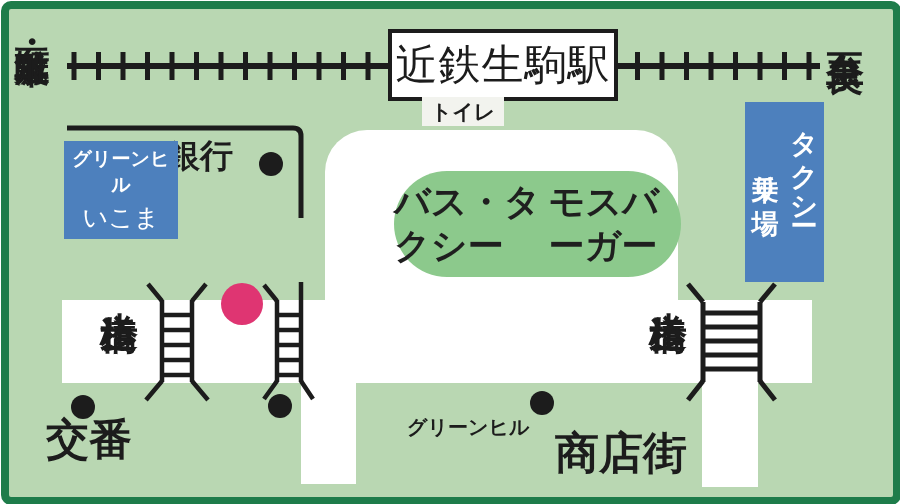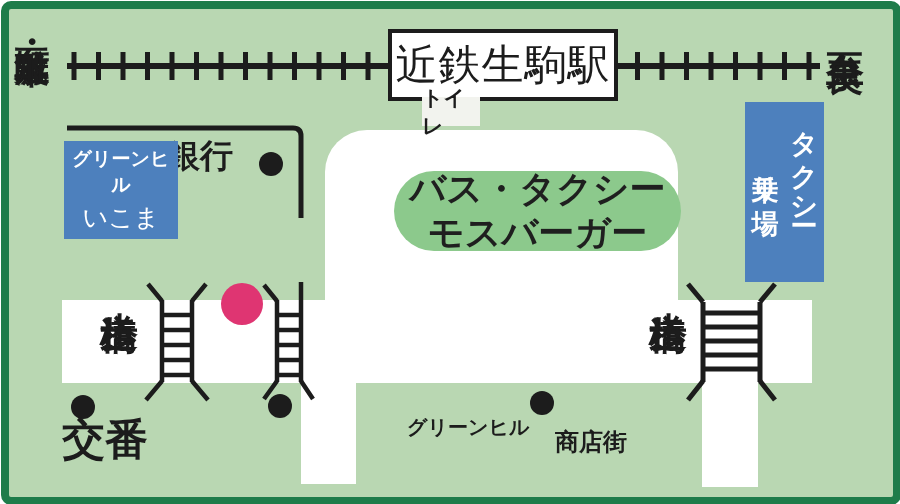--- a/index.html
+++ b/index.html
@@ -34,55 +34,55 @@
   .dot.pink{background:var(--accent-pink);}
   .lbl{position:absolute;z-index:7;font-weight:700;white-space:nowrap;line-height:1.05;}
   .vtext{writing-mode:vertical-rl;text-orientation:upright;}
   .station-box{
     position:absolute;left:388px;top:29px;width:230px;height:72px;z-index:8;
     background:#fff;border:4px solid var(--line-black);box-sizing:border-box;
     display:flex;align-items:center;justify-content:center;
     font-size:42px;font-weight:400;letter-spacing:1px;
   }
   .toilet-box{
-    position:absolute;left:422px;top:97px;width:58px;height:29px;z-index:8;
+    position:absolute;left:422px;top:97px;width:82px;height:29px;z-index:8;
     background:var(--toilet-gray);display:flex;align-items:center;justify-content:center;
     font-size:21px;font-weight:700;
   }
   .greenhill-box{
     position:absolute;left:64px;top:141px;width:114px;height:98px;z-index:8;
     background:var(--label-blue);color:#fff;text-align:center;
     display:flex;flex-direction:column;justify-content:center;gap:3px;
   }
   .greenhill-box .l1{font-size:19px;font-weight:700;}
   .greenhill-box .l2{font-size:25px;font-weight:400;}
   .rotary-pill{
-    position:absolute;left:394px;top:171px;width:287px;height:80px;z-index:4;
+    position:absolute;left:394px;top:171px;width:287px;height:106px;z-index:4;
     background:var(--rotary-green);border-radius:53px;
-    display:flex;flex-direction:column;align-items:center;justify-content:center;
+    display:flex;align-items:center;justify-content:center;
     font-size:36px;font-weight:700;color:#1f1f1f;line-height:1.23;letter-spacing:0px;
   }
   .taxi-box{
     position:absolute;left:745px;top:102px;width:79px;height:180px;z-index:8;
     background:var(--label-blue);color:#fff;
   }
   .taxi-box .col{position:absolute;writing-mode:vertical-rl;text-orientation:upright;
     font-size:27px;font-weight:700;line-height:1;letter-spacing:2px;}
   .taxi-box .c1{right:6px;top:10px;}
   .taxi-box .c2{left:7px;top:52px;}
   .boarding{left:158px;top:226px;font-size:41px;color:var(--accent-pink);letter-spacing:1px;}
   .dir-west{left:13px;top:20px;font-size:35px;letter-spacing:1px;}
   .dir-east{left:824px;top:23px;font-size:38px;letter-spacing:1px;}
   .bank{left:167px;top:139px;font-size:33px;}
   .fb-west{left:98px;top:282px;font-size:38px;letter-spacing:2px;}
   .fb-east{left:647px;top:282px;font-size:38px;letter-spacing:2px;}
-  .police{left:46px;top:417px;font-size:43px;margin-left:16px;}
+  .police{left:46px;top:417px;font-size:43px;}
   .apaman{left:206px;top:420px;font-size:19px;font-weight:600;line-height:1.1;white-space:normal;width:90px;}
   .mos{left:407px;top:417px;font-size:20px;}
-  .shopping{left:555px;top:430px;font-size:24px;}
+  .shopping{left:555px;top:430px;font-size:44px;}
 </style>
 </head>
 <body>
 
 <div class="map">
   <div class="frame"></div>
 
   <div class="rotary-area"></div>
   <div class="road road-h"></div>
   <div class="road road-v-w"></div>

